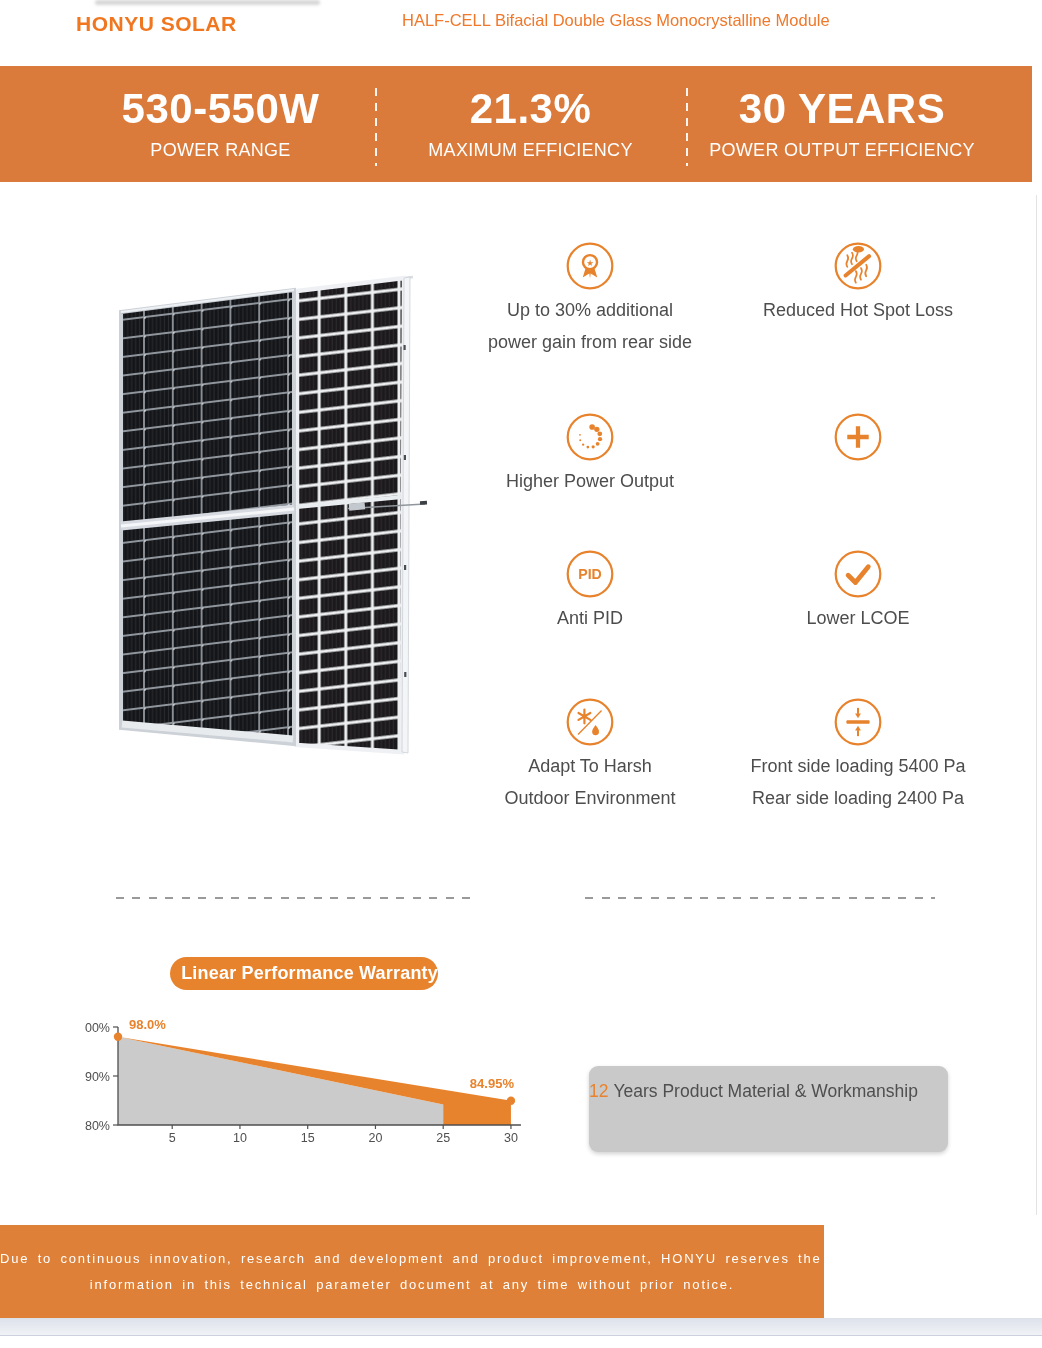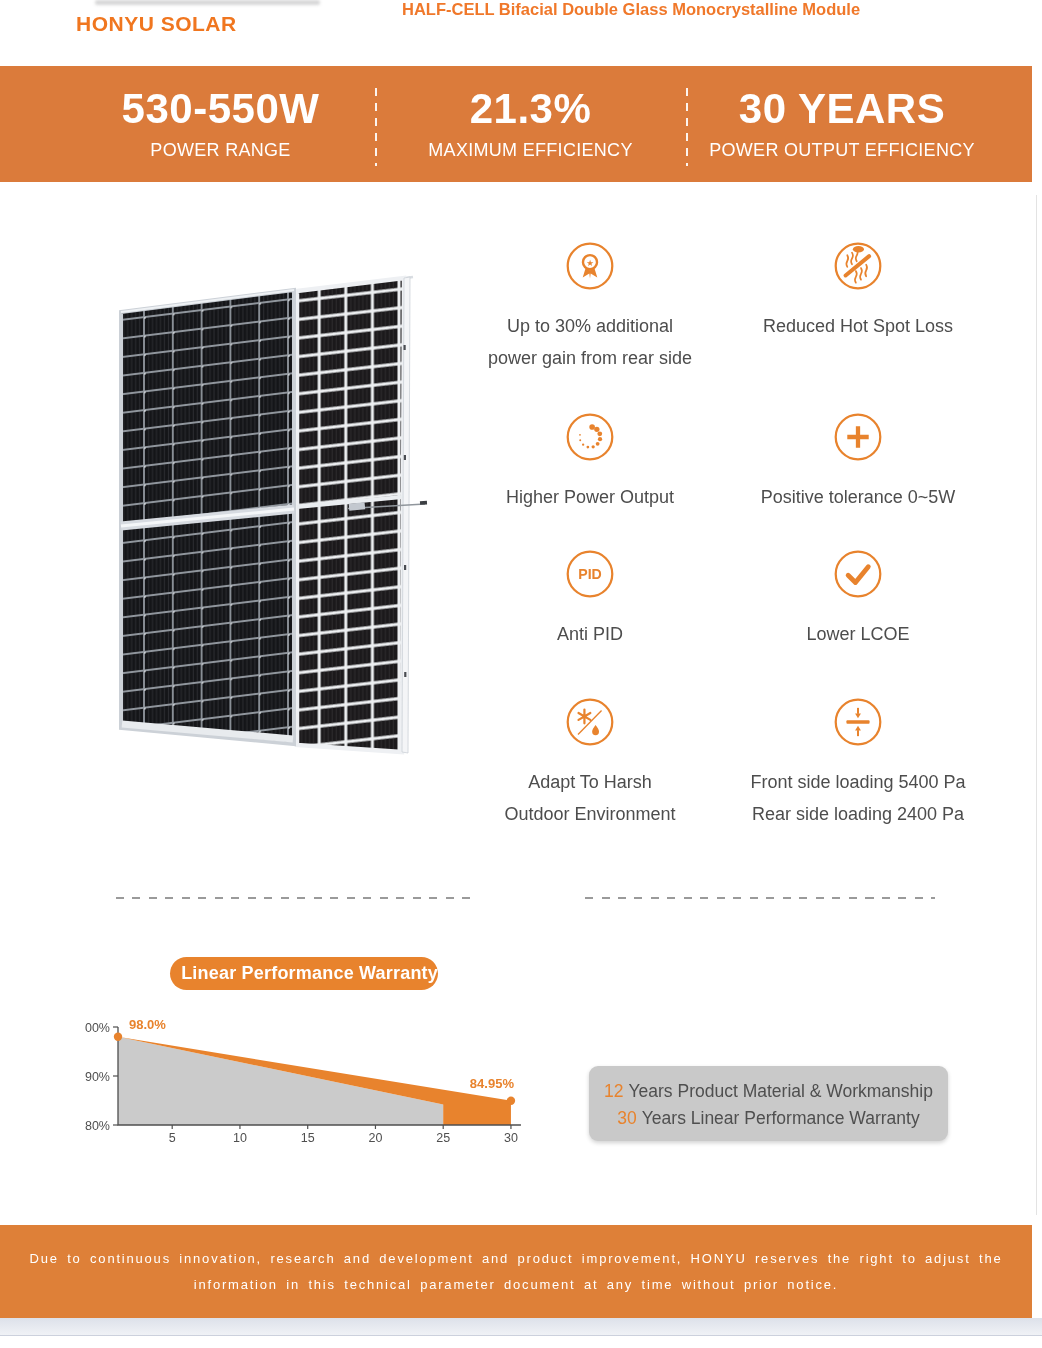--- a/index.html
+++ b/index.html
@@ -8,58 +8,58 @@
   }
   *{margin:0;padding:0;box-sizing:border-box;}
   html,body{background:#fff;}
   body{width:1042px;height:1348px;position:relative;overflow:hidden;
        font-family:"Liberation Sans",sans-serif;}
   .abs{position:absolute;}
 
   .scan-artifact{left:95px;top:0;width:225px;height:5px;background:rgba(50,50,55,.20);
        filter:blur(1.5px);border-radius:2px;}
   .brand{left:76px;top:12px;font-size:21px;font-weight:bold;letter-spacing:.5px;color:var(--logo);}
-  .subtitle{left:402px;top:0;font-size:16.5px;color:#f0782a;font-weight:bold;}
+  .subtitle{left:402px;top:11px;font-size:16.5px;color:#f0782a;}
 
   .banner{left:0;top:66px;width:1032px;height:116px;background:var(--banner-bg);
        display:grid;grid-template-columns:375px 311px 346px;}
   .stat{display:flex;flex-direction:column;align-items:center;justify-content:center;color:#fff;}
   .stat.s1{transform:translateX(33px);}
   .stat.s3{transform:translateX(-17px);justify-content:center;}
   .stat-value{font-size:42px;font-weight:bold;line-height:44px;letter-spacing:.5px;}
   .stat-label{font-size:18px;margin-top:9px;letter-spacing:.3px;}
   .vsep{top:88px;width:2px;height:78px;opacity:.92;
        background:repeating-linear-gradient(180deg,#fff 0 8px,transparent 8px 15px);}
   .vsep.p1{left:375px;} .vsep.p2{left:686px;}
 
   .panel-img{left:95px;top:268px;}
 
   .feature{position:absolute;width:290px;display:flex;flex-direction:column;align-items:center;}
   .f-icon{width:48px;height:48px;display:block;}
-  .f-text{margin-top:20px;font-size:18px;line-height:32px;color:var(--ink);text-align:center;white-space:nowrap;}
+  .f-text{margin-top:4px;font-size:18px;line-height:32px;color:var(--ink);text-align:center;white-space:nowrap;}
   .fr1{top:242px;} .fr2{top:413px;} .fr3{top:550px;} .fr4{top:698px;}
   .fcL{left:445px;} .fcR{left:713px;}
 
   .dash-line{top:897px;height:2px;
        background:repeating-linear-gradient(90deg,#9a9a9a 0 8px,transparent 8px 16.5px);}
   .dash-line.dl{left:116px;width:356px;}
   .dash-line.dr{left:585px;width:350px;}
 
   .chart-badge{left:170px;top:957px;width:268px;height:33px;background:var(--accent);
        border-radius:17px;color:#fff;font-size:18px;font-weight:bold;text-align:right;
        line-height:33px;letter-spacing:.2px;}
   .chart{left:85px;top:1014px;}
   svg text{font-family:"Liberation Sans",sans-serif;}
 
-  .warranty-box{left:589px;top:1066px;width:359px;height:75px;background:var(--box-bg);
-       border-radius:9px;box-shadow:0 2px 4px rgba(0,0,0,.18);text-align:center;
+  .warranty-box{left:589px;top:1066px;width:359px;height:86px;background:var(--box-bg);
+       border-radius:9px;box-shadow:0 2px 4px rgba(0,0,0,.18);
        padding-top:12px;font-size:17.5px;line-height:27px;color:#4f4f4f;}
   .wyears{color:var(--accent);margin-right:5px;}
 
-  .footer{left:0;top:1225px;width:1032px;height:93px;background:var(--footer-bg);color:#fff;
+  .footer{left:0;top:1225px;width:824px;height:93px;background:var(--footer-bg);color:#fff;
        text-align:center;font-size:13px;letter-spacing:1.8px;word-spacing:3px;
        padding-top:21px;line-height:26px;white-space:nowrap;}
   .bottom-strip{left:0;top:1318px;width:1042px;height:18px;
        background:linear-gradient(#dde1ea,#f0f2f6);border-bottom:1px solid #ccd1dd;}
   .page-edge-line{left:1036px;top:195px;width:1px;height:1020px;background:#e3e3e3;}
 
   .icon-svg circle.ring{fill:none;stroke:var(--accent);stroke-width:2.6;}
   .icon-svg .st{stroke:var(--accent);fill:none;}
   .icon-svg .fl{fill:var(--accent);stroke:none;}
 </style>
@@ -173,24 +173,20 @@
     <div>Higher Power Output</div>
       <div></div>
   </div>
 </div>
 
 <div class="feature fr2 fcR">
   <svg class="f-icon icon-svg" viewBox="0 0 56 56">
     <circle class="ring" cx="28" cy="28" r="26"></circle>
     <path class="st" d="M28,15.5 V40.5 M15.5,28 H40.5" stroke-width="5"></path>
   </svg>
-  <div class="f-text">
-    <div>Positive tolerance 0~5W</div>
-      <div></div>
-  </div>
 </div>
 
 <div class="feature fr3 fcL">
   <svg class="f-icon icon-svg" viewBox="0 0 56 56">
     <circle class="ring" cx="28" cy="28" r="26" stroke-width="2.2"></circle>
     <text x="28" y="33.5" font-size="16.5" font-weight="bold" text-anchor="middle" fill="#e8832d">PID</text>
   </svg>
   <div class="f-text">
     <div>Anti PID</div>
       <div></div>
@@ -265,23 +261,20 @@
     <circle cx="33" cy="22.8" r="4.2" fill="#e8832d"></circle>
     <circle cx="425.95000000000005" cy="86.74499999999999" r="4.2" fill="#e8832d"></circle>
     <text x="44" y="14.8" text-anchor="start" font-size="13" font-weight="bold" fill="#e8832d">98.0%</text>
     <text x="428.95000000000005" y="73.74499999999999" text-anchor="end" font-size="13" font-weight="bold" fill="#e8832d">84.95%</text>
   </svg>
 
 <div class="abs warranty-box">
   <div>
     <span class="wyears">12</span><span>Years Product Material &amp; Workmanship</span>
   </div>
-  <div>
-    <span class="wyears">30</span><span>Years Linear Performance Warranty</span>
-  </div>
 </div>
 
 <div class="abs footer">
   <div>Due to continuous innovation, research and development and product improvement, HONYU reserves the right to adjust the</div>
   <div>information in this technical parameter document at any time without prior notice.</div>
 </div>
 <div class="abs bottom-strip"></div>
 <div class="abs page-edge-line"></div>
 
 </body></html>

